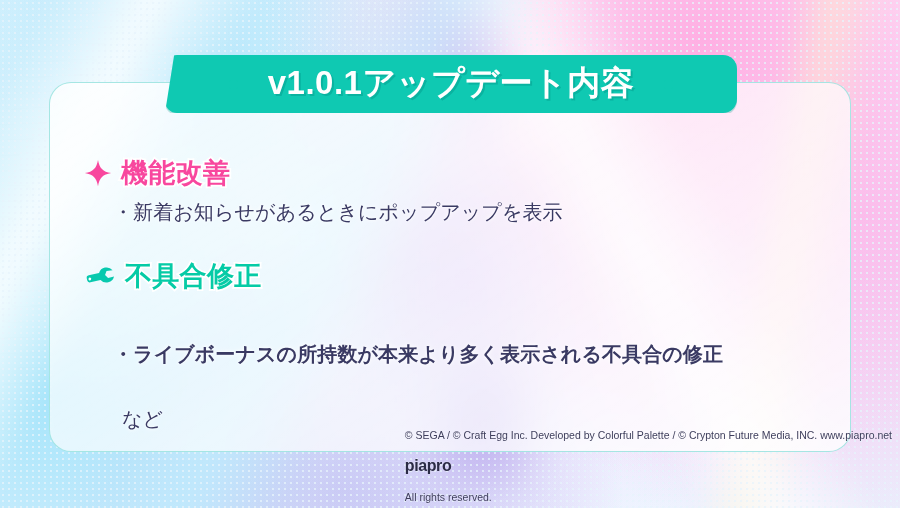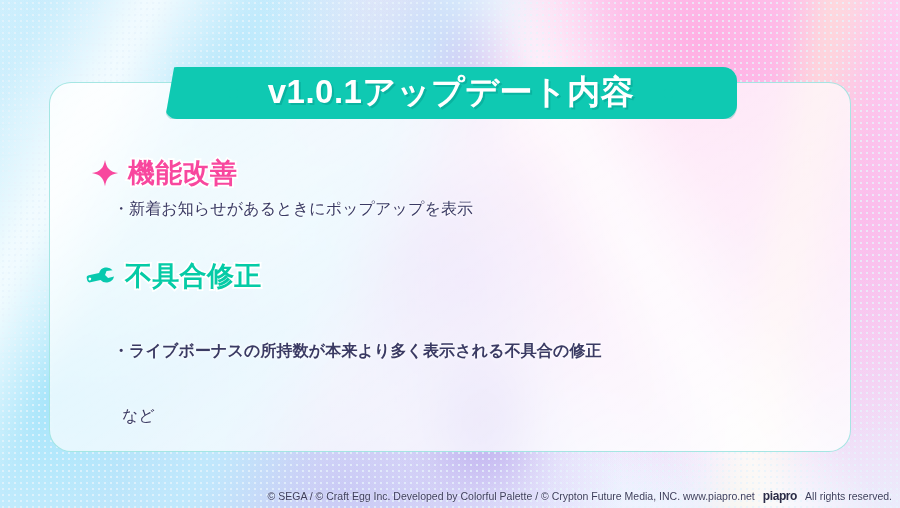--- a/index.html
+++ b/index.html
@@ -66,21 +66,21 @@
     left:49px; top:82px; width:802px; height:370px;
     border-radius:22px;
     background:linear-gradient(150deg, rgba(255,255,255,.80) 0%, rgba(255,255,255,.66) 45%, rgba(255,255,255,.78) 100%);
     border:1.5px solid rgba(150,226,222,.85);
     backdrop-filter:blur(2px);
   }
 
   
   .banner{
     position:absolute;
-    left:165px; top:67px; width:572px; height:52px;
+    left:165px; top:55px; width:572px; height:58px;
     background:#0fc9b2;
     border-radius:12px 14px 14px 12px;
     clip-path:polygon(1.6% 0%, 100% 0%, 100% 100%, 0% 100%);
     display:flex; align-items:center; justify-content:center;
     gap:26px;
     box-shadow:0 2px 0 rgba(0,150,135,.25);
   }
   .banner-title{
     color:#ffffff;
     font-size:33px;
@@ -112,51 +112,52 @@
     position:absolute;
     display:flex; align-items:center; gap:9px;
     white-space:nowrap;
   }
   .section-head .label{
     font-size:27px; font-weight:bold;
     letter-spacing:.3px;
     -webkit-text-stroke:3.5px #ffffff;
     paint-order:stroke fill;
   }
-  .head-improve{ left:91px; top:155px; }
+  .head-improve{ left:84px; top:155px; }
   .head-improve .label{ color:#f8479e; }
   .head-bugfix{ left:86px; top:258px; }
   .head-bugfix .label{ color:#05cba6; }
 
   .body-line{
     position:absolute;
     color:#3a3a63;
-    font-size:16px;
+    font-size:20px;
     letter-spacing:.1px;
     white-space:nowrap;
     text-shadow:0 0 3px rgba(255,255,255,.95), 0 0 6px rgba(255,255,255,.8);
   }
   .l1{ left:113px; top:199px; }
   .l2{ left:113px; top:303px; }
   .l3{ left:113px; top:341px;font-weight:bold; }
   .l4{ left:122px; top:406px; }
 
   
   .footer{
     position:absolute;
     right:8px; bottom:5px;
-    display:flex; align-items:baseline; gap:8px;
+    display:flex; align-items:baseline; gap:16px;
     font-size:10.5px;
     color:#3e3e5c;
     white-space:nowrap;
     text-shadow:0 0 2px rgba(255,255,255,.6);
+    flex-direction:column;
   }
   .footer .piapro{
     font-weight:bold;
-    font-size:12px;
+    font-size:16px;
     letter-spacing:-.4px;
     color:#2b2b46;
   }
 
   svg{ display:block; }
 </style>
 </head>
 <body>
 
 <div id="stage">

